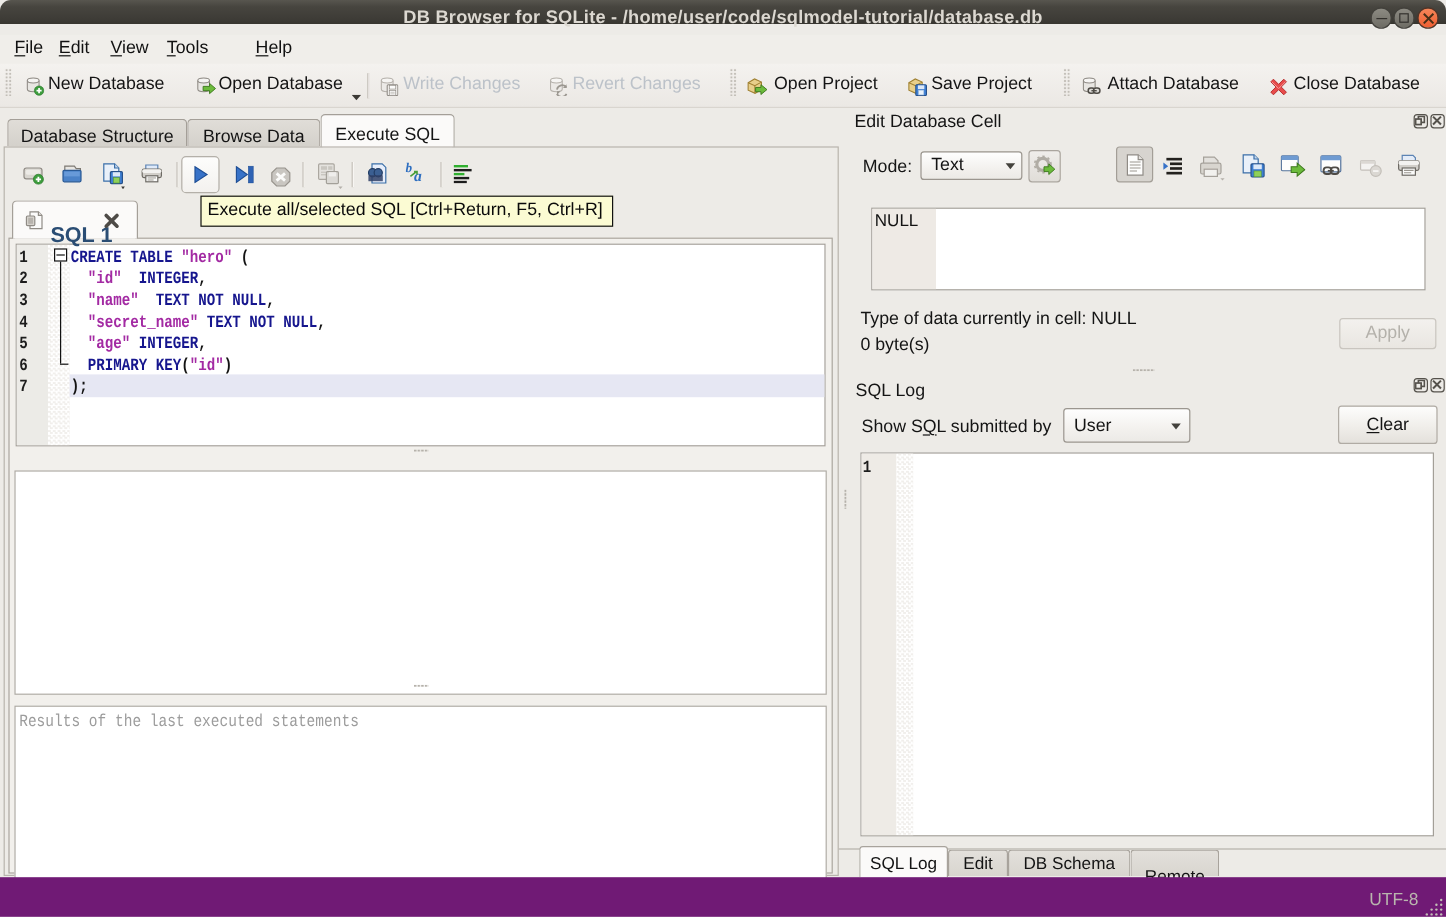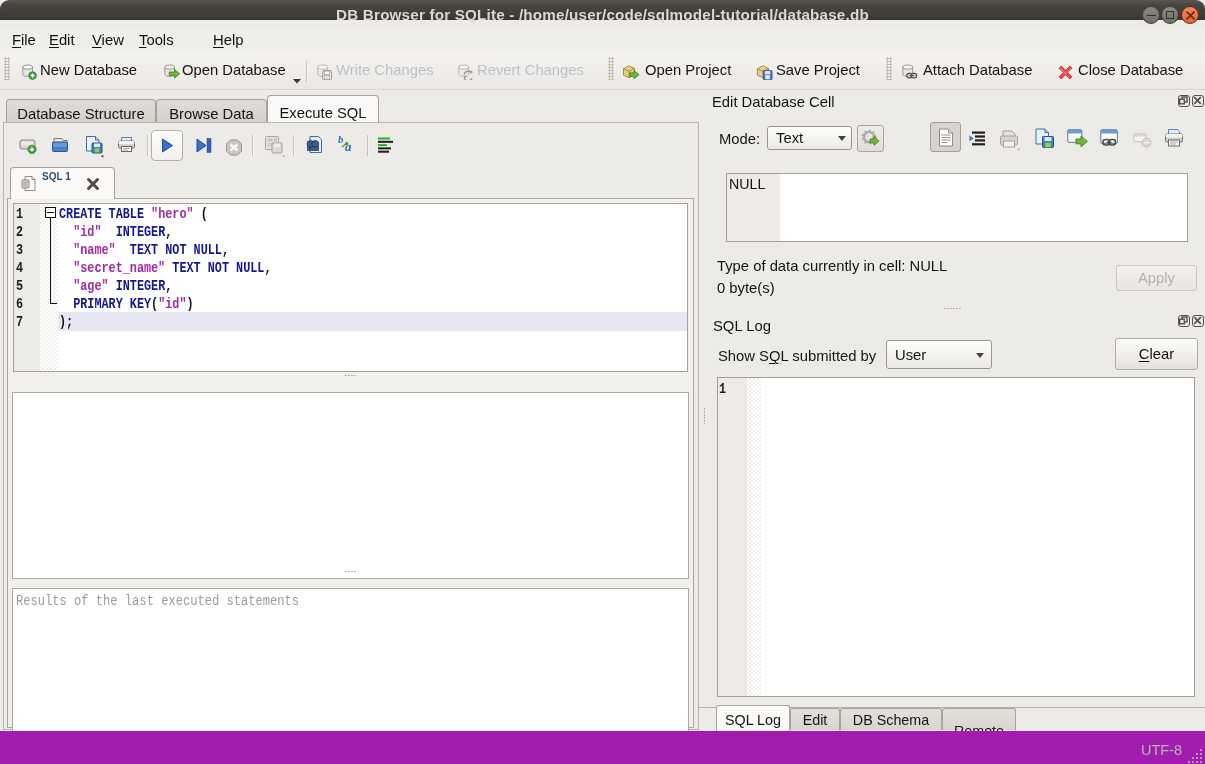--- a/index.html
+++ b/index.html
@@ -74,21 +74,21 @@
 .btn{position:absolute;box-sizing:border-box;border-radius:3px;text-align:center;}
 #applybtn{border:1px solid #c9c5bf;background:linear-gradient(#f3f1ee,#e9e6e1);
   color:#b4b1ab;font-size:14.8px;}
 #clearbtn{border:1px solid #b0aba4;background:linear-gradient(#fdfdfc,#f0eeea 55%,#e4e1dc);
   color:#141414;font-size:14.8px;}
 
 .dtab{position:absolute;box-sizing:border-box;border:1px solid #a8a39c;border-bottom:none;
   border-radius:3px 3px 0 0;background:linear-gradient(#e3e0db,#d8d5cf);
   font-size:14.3px;color:#141414;text-align:center;}
 .dtab.active{background:#fbfaf9;}
-#statusbar{position:absolute;left:0;top:731px;width:1205px;height:33px;background:#a21caf;}
+#statusbar{position:absolute;left:0;top:731px;width:1205px;height:33px;background:#701a75;}
 </style>
 </head>
 <body>
 <div id="win">
 
   <div id="titlebar">
     <div id="title">DB Browser for SQLite - /home/user/code/sqlmodel-tutorial/database.db</div>
     <div class="wbtn grey" style="left:1142px;"></div>
     <div class="wbtn grey" style="left:1161px;"></div>
     <div class="wbtn close" style="left:1181px;"></div>
@@ -281,26 +281,27 @@
     </svg>
   </div>
 
   <div id="sqltab">
     <svg class="icon" style="left:10px;top:7px;" width="15" height="17" viewBox="0 0 15 17">
       <path d="M4 1.5h7l3 3v11H4z" fill="#fbfbfa" stroke="#8f8b85"></path>
       <path d="M11 1.5v3h3" fill="#e8e6e2" stroke="#8f8b85"></path>
       <rect x="1" y="5" width="7" height="8" rx="1" fill="#d5d2cc" stroke="#8f8b85"></rect>
       <rect x="2.5" y="6.5" width="4" height="5" fill="#b7b3ad"></rect>
     </svg>
-    <span style="position:absolute;left:31px;top:3px;font-size:10px;font-weight:bold;color:#2a4d74;">SQL 1</span>
+    <span style="position:absolute;left:31px;top:18px;font-size:18px;font-weight:bold;color:#2a4d74;">SQL 1</span>
     <svg class="icon" style="left:75px;top:9px;" width="14" height="14" viewBox="0 0 14 14">
       <path d="M2.5 2.5l9 9M11.5 2.5l-9 9" stroke="#4e4b47" stroke-width="3" stroke-linecap="round"></path>
     </svg>
   </div>
 
+  <div id="tooltip">Execute all/selected SQL [Ctrl+Return, F5, Ctrl+R]</div>
 
   <div id="rightpanel">
     <span class="rtitle" style="left:712px;top:94px;">Edit Database Cell</span>
     <div class="dockbtn" style="left:1178px;top:95px;">
       <svg width="9" height="9" viewBox="0 0 9 9" style="position:absolute;left:0;top:0;">
         <rect x="3" y="1" width="5" height="5" fill="none" stroke="#55524c" stroke-width="1.4"></rect>
         <rect x="0.7" y="3.2" width="4.6" height="4.6" fill="#edebe7" stroke="#55524c" stroke-width="1.4"></rect>
       </svg>
     </div>
     <div class="dockbtn" style="left:1192px;top:95px;">

